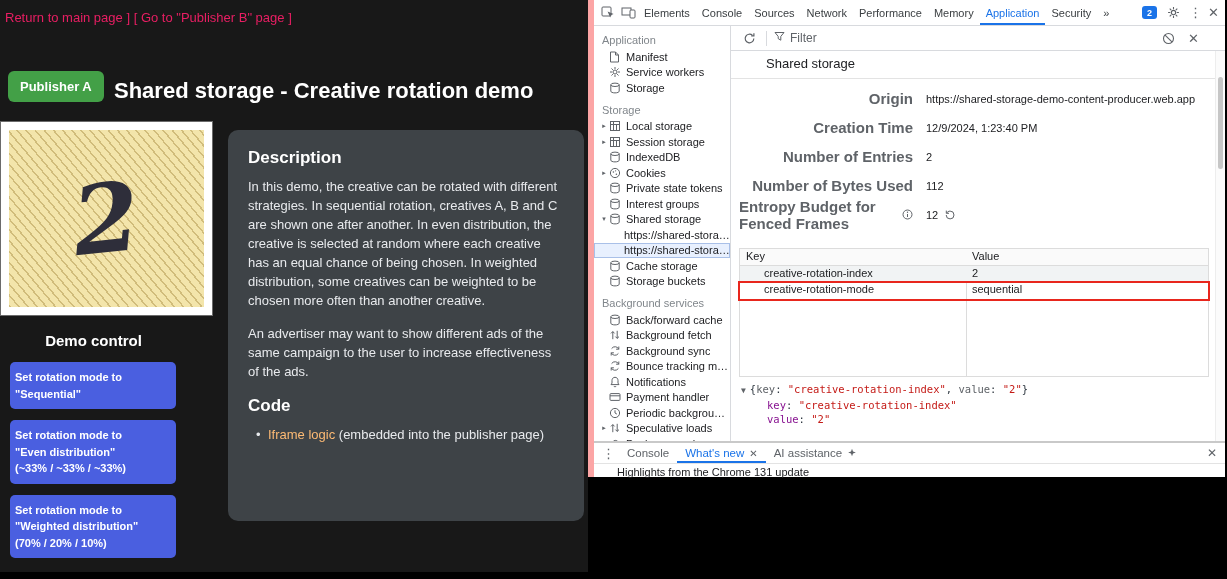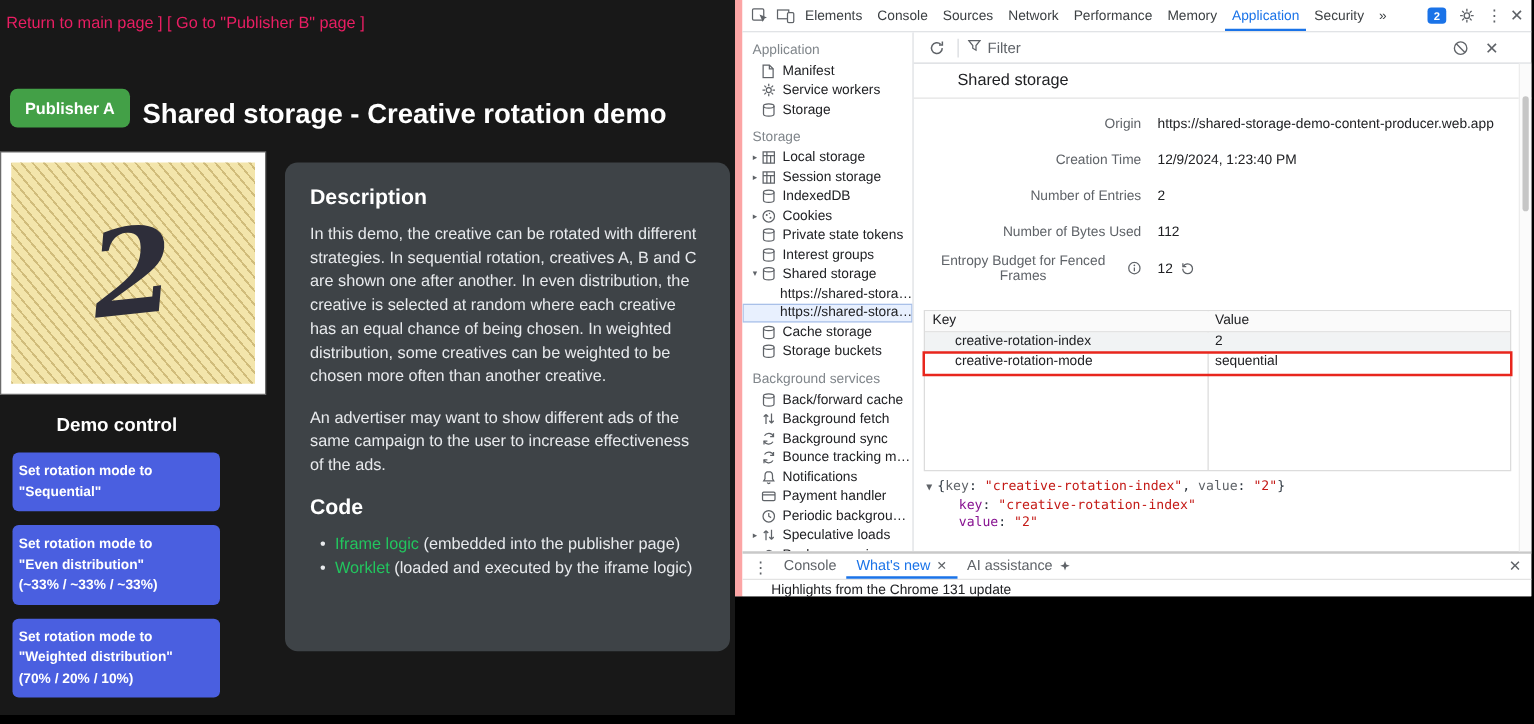--- a/index.html
+++ b/index.html
@@ -17,21 +17,21 @@
   .creative-number { font-family:"DejaVu Serif", serif; font-style:italic; font-weight:bold; font-size:95px; color:#2e2e3a; transform:rotate(-6deg); line-height:1; }
   .demo-title { position:absolute; left:0; top:332px; width:187px; text-align:center; color:#fff; font-size:15px; font-weight:bold; }
   .demo-buttons { position:absolute; left:10px; top:362px; width:166px; display:flex; flex-direction:column; gap:11px; }
   .demo-btn { background:#4a5fe0; border:none; border-radius:5px; color:#fff; font-weight:bold; font-size:11px; line-height:1.5; padding:7px 5px; text-align:left; cursor:pointer; font-family:inherit; }
   .desc-panel { position:absolute; left:228px; top:130px; width:356px; height:391px; background:#3e4347; border-radius:10px; padding:15px 20px; color:#e8eaed; }
   .desc-panel h2 { color:#fff; font-size:17px; font-weight:bold; margin:3px 0 10px 0; }
   .desc-panel p { font-size:13px; line-height:1.46; margin-bottom:14px; }
   .code-list { list-style:none; margin-top:6px; }
   .code-list li { font-size:13px; line-height:1.46; padding-left:20px; position:relative; }
   .code-list li::before { content:"\2022"; position:absolute; left:8px; }
-  .code-link { color:#22c55e; cursor:pointer; }
+  .code-link { color:#fdba74; cursor:pointer; }
 
   
   .devtools { position:absolute; left:588px; top:0; width:637px; height:477px; background:#ffffff; border-left:6px solid #fca5a5; color:#202124; font-size:12px; }
   .dt-tabbar { position:absolute; left:0; top:0; right:0; height:26px; display:flex; align-items:center; border-bottom:1px solid #d8dade; background:#fff; padding-left:4px; }
   .tool-ico { width:20px; height:100%; display:flex; align-items:center; justify-content:center; color:#5f6368; cursor:pointer; flex:none; }
   .dt-tabs { display:flex; height:100%; }
   .dt-tab { padding:0 6px; height:100%; display:flex; align-items:center; color:#3c4043; cursor:pointer; white-space:nowrap; font-size:11px; }
   .dt-tab.selected { color:#1a73e8; box-shadow:inset 0 -2px 0 #1a73e8; }
   .dt-tabbar-right { margin-left:auto; display:flex; align-items:center; gap:6px; padding-right:6px; }
   .issue-badge { min-width:15px; height:13px; background:#1a73e8; border-radius:3px; color:#fff; font-size:9px; font-weight:bold; display:flex; align-items:center; justify-content:center; padding:0 3px; cursor:pointer; }
@@ -50,21 +50,21 @@
   .dt-main { position:absolute; left:137px; top:26px; right:0; bottom:36px; background:#fff; }
   .dt-toolbar { position:absolute; top:0; left:0; right:0; height:25px; border-bottom:1px solid #d8dade; display:flex; align-items:center; padding:0 12px 0 8px; }
   .tb-sep { width:1px; height:15px; background:#d8dade; margin:0 7px; }
   .dt-filter { display:flex; align-items:center; gap:5px; color:#5f6368; font-size:12px; cursor:text; flex:none; }
   .dt-toolbar-right { margin-left:auto; display:flex; align-items:center; gap:10px; margin-right:14px; }
 
   .dt-panel-title { position:absolute; top:30px; left:35px; font-size:13px; font-weight:500; color:#202124; }
   .title-rule { position:absolute; top:52px; left:0; right:0; border-top:1px solid #e3e3e3; }
   .meta-grid { position:absolute; top:58px; left:8px; right:16px; }
   .meta-row { display:flex; align-items:center; height:29px; }
-  .meta-label { width:174px; text-align:center; color:#5f6368; font-size:11px; flex:none; display:flex; justify-content:flex-end; align-items:center; gap:4px; }
+  .meta-label { width:174px; text-align:left; color:#5f6368; font-size:15px; flex:none; display:flex; justify-content:flex-end; align-items:center; gap:4px;font-weight:bold; }
   .meta-value { margin-left:13px; color:#202124; font-size:11px; white-space:nowrap; display:flex; align-items:center; gap:6px; }
   .inline-ico { display:inline-flex; align-items:center; cursor:pointer; }
 
   .dt-table { position:absolute; left:8px; right:16px; top:222px; height:129px; border:1px solid #dcdcdc; }
   .grid-vline { position:absolute; top:0; bottom:0; left:226px; width:1px; background:#dcdcdc; }
   .dt-thead { display:flex; height:17px; background:#fafafa; border-bottom:1px solid #dcdcdc; font-size:11px; position:relative; }
   .hcell { padding:1px 6px; cursor:pointer; }
   .hcell.key { width:226px; flex:none; }
   .dt-row { display:flex; height:16px; font-size:11px; position:relative; }
   .dt-row.striped { background:#f1f3f4; }
@@ -114,21 +114,20 @@
       <button class="demo-btn">Set rotation mode to<br>"Weighted distribution"<br>(70% / 20% / 10%)</button>
     </div>
 
   <div class="desc-panel">
     <h2>Description</h2>
     <p>In this demo, the creative can be rotated with different strategies. In sequential rotation, creatives A, B and C are shown one after another. In even distribution, the creative is selected at random where each creative has an equal chance of being chosen. In weighted distribution, some creatives can be weighted to be chosen more often than another creative.</p>
     <p>An advertiser may want to show different ads of the same campaign to the user to increase effectiveness of the ads.</p>
     <h2>Code</h2>
     <ul class="code-list">
         <li><span class="code-link">Iframe logic</span><span> (embedded into the publisher page)</span></li>
-        <li><span class="code-link">Worklet</span><span> (loaded and executed by the iframe logic)</span></li>
       </ul>
   </div>
 </div>
 
 <div class="devtools">
 
   <div class="dt-tabbar">
     <span class="tool-ico">
       <svg width="14" height="13" viewBox="0 0 14 13">
           <rect x="1" y="1" width="9" height="9" rx="1" fill="none" stroke="#5f6368"></rect>

